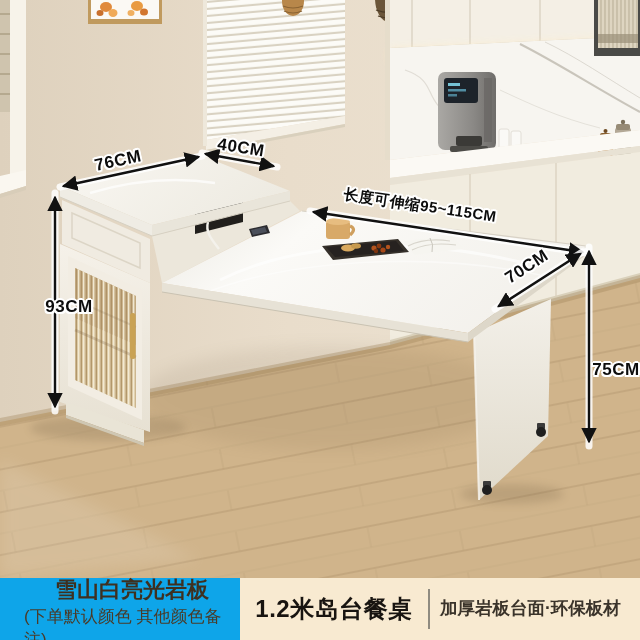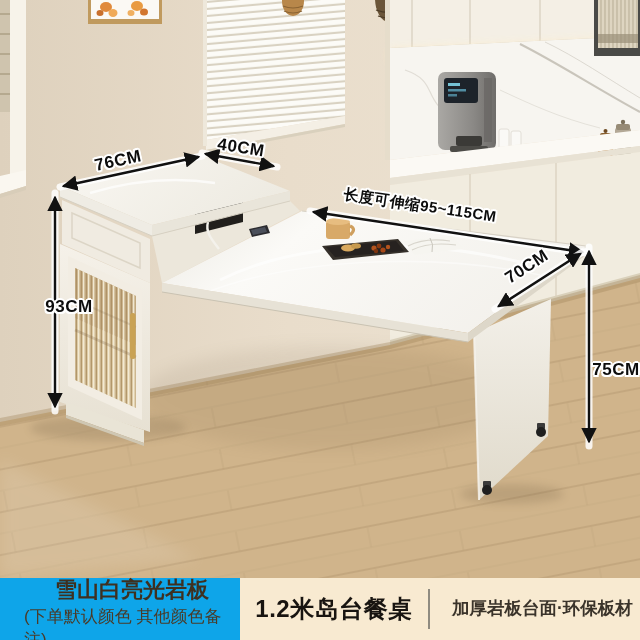--- a/index.html
+++ b/index.html
@@ -28,21 +28,21 @@
   .finish-note{font-size:17px;font-weight:400;color:#4a3b28;margin-top:3px;}
   .product-title-box{
     flex:0 0 188px;display:flex;align-items:center;justify-content:center;
   }
   .product-title{font-size:24px;font-weight:800;color:#181410;letter-spacing:.5px;}
   .bar-divider{
     flex:0 0 0;border-left:2px solid #8f8b80;height:40px;align-self:center;
   }
   .features-box{
     flex:1 1 auto;display:flex;flex-direction:column;justify-content:center;
-    padding-left:22px;gap:2px;
+    padding-left:10px;gap:2px;
   }
   .feature-line{font-size:17.5px;font-weight:800;color:#3a332a;line-height:1.35;}
 </style>
 </head>
 <body>
 
 <div class="stage">
 
   <svg class="scene" viewBox="0 0 640 578" aria-hidden="true">
     <defs>

